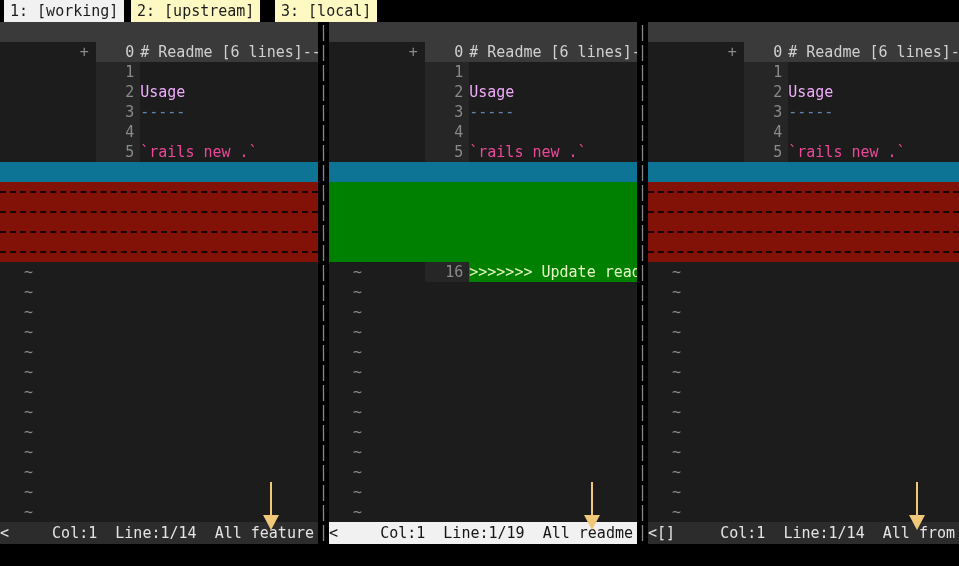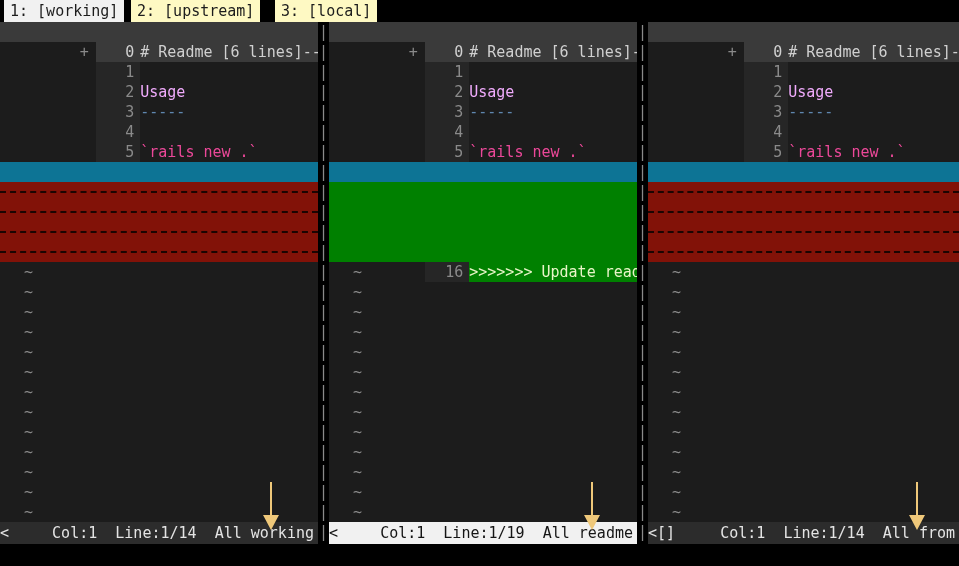--- a/index.html
+++ b/index.html
@@ -162,21 +162,21 @@
       <div class="row tilde">~</div>
       <div class="row tilde">~</div>
       <div class="row tilde">~</div>
       <div class="row tilde">~</div>
       <div class="row tilde">~</div>
       <div class="row tilde">~</div>
     </div>
 
     <div class="status inactive" style="width:318px;">
       <span class="left">&lt; </span>
-      <span class="right"><span>Col:1</span>  <span>Line:1/14</span>  <span>All</span> <span>working</span></span>
+      <span class="right"><span>Col:1</span>  <span>Line:1/14</span>  <span>All</span> <span>feature</span></span>
     </div>
   </div>
 
   <div class="sep" style="left:318px;">
     <div class="bars">|
 |
 |
 |
 |
 |

